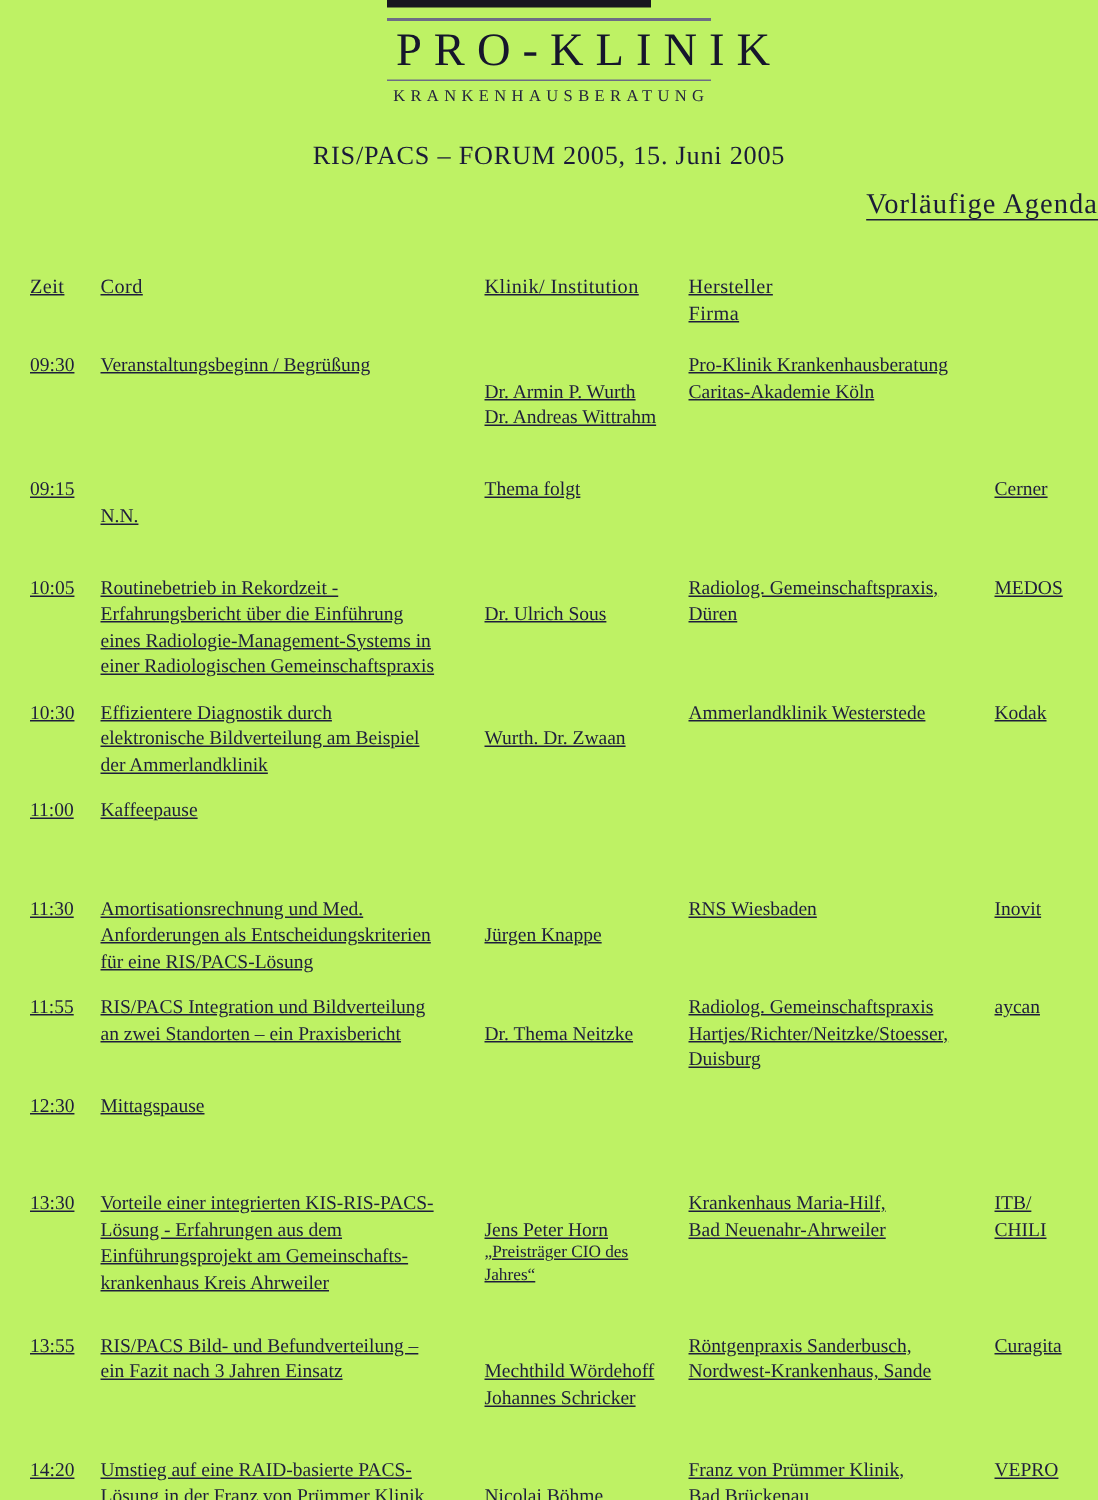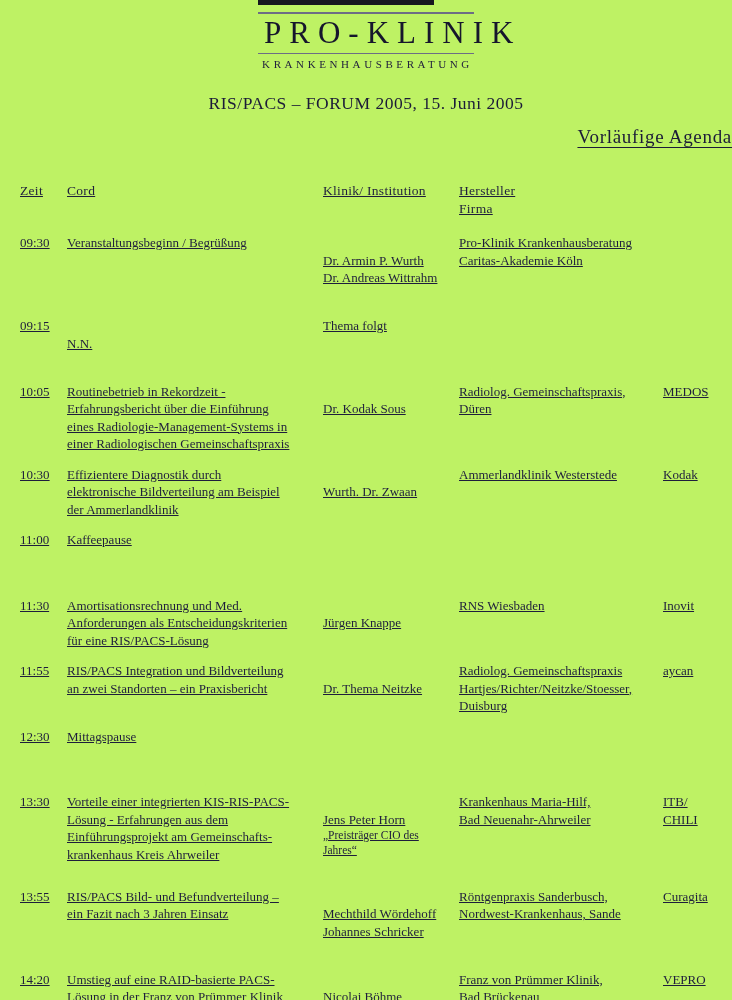--- a/index.html
+++ b/index.html
@@ -91,30 +91,31 @@
   </div>
 
   <div class="row">
     <div class="c">09:15</div>
     <div class="c">
       <span class="ref-name">N.N.</span>
       
     </div>
     <div class="c">Thema folgt</div>
     <div class="c"></div>
+    <div class="c">Cerner</div>
   </div>
 
   <div class="row">
     <div class="c">10:05</div>
     <div class="c">Routinebetrieb in Rekordzeit -
 Erfahrungsbericht über die Einführung
 eines Radiologie-Management-Systems in
 einer Radiologischen Gemeinschaftspraxis</div>
     <div class="c">
-      <span class="ref-name">Dr. Kodak Sous</span>
+      <span class="ref-name">Dr. Ulrich Sous</span>
       
     </div>
     <div class="c">Radiolog. Gemeinschaftspraxis,
 Düren</div>
     <div class="c">MEDOS</div>
   </div>
 
   <div class="row">
     <div class="c">10:30</div>
     <div class="c">Effizientere Diagnostik durch

